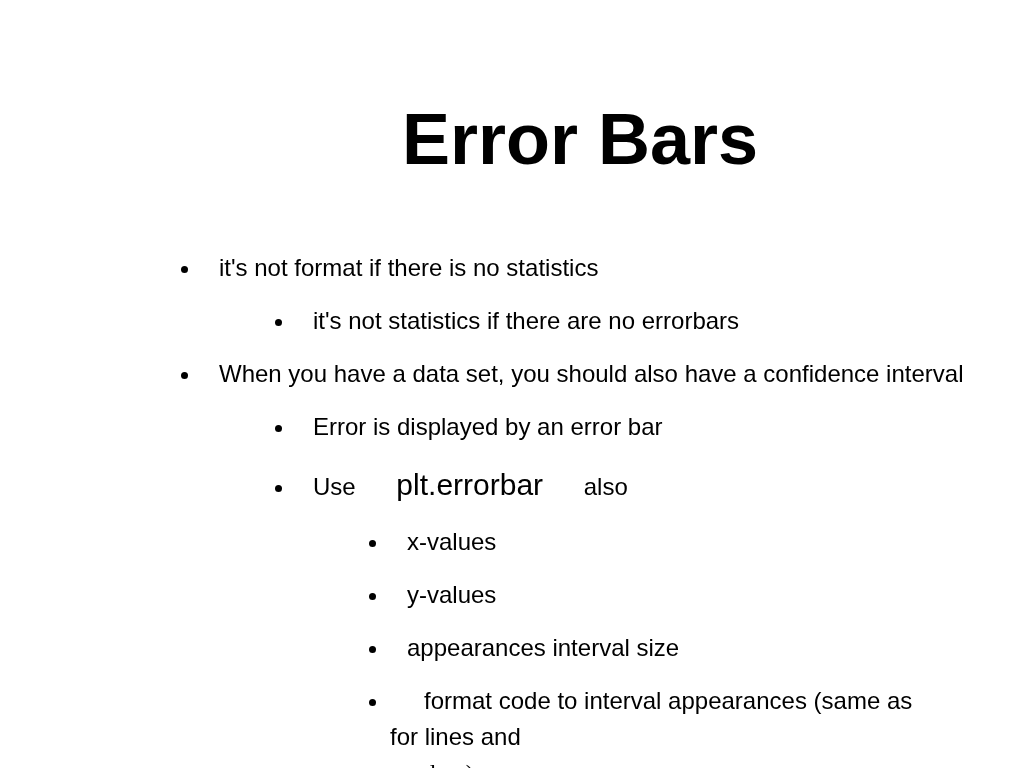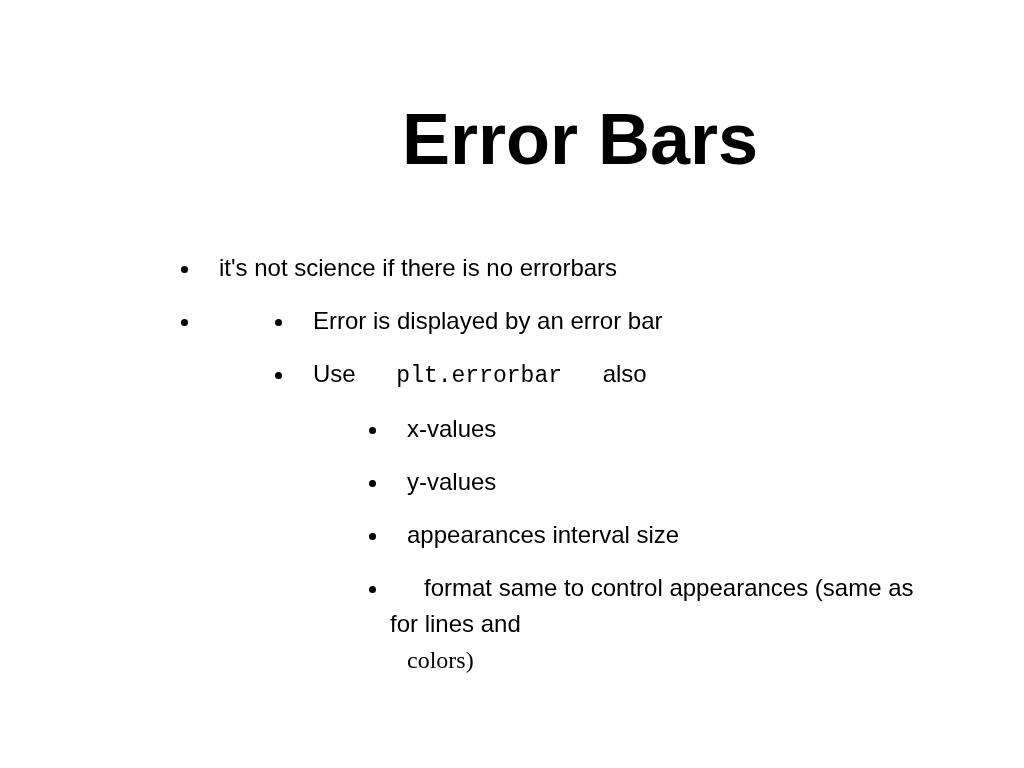--- a/index.html
+++ b/index.html
@@ -55,40 +55,46 @@
     ul.level3 {
       list-style: disc;
       padding-left: 60px;
     }
 
     li {
       margin-bottom: 8px;
     }
 
     code {
-      font-family: Liberation Mono, monospace;
-      font-size: 23px;
+      font-family: Liberation Sans, sans-serif;
+      font-size: 30px;
       background: none;
     }
   </style>
 </head>
 <body>
 
 <div class="slide">
 
   <div class="title">Error Bars</div>
 
   <div class="content">
     <ul class="level1">
 
       <li>
-        <span>it's not science if there is no errorbars</span>
+        <span>it's not format if there is no statistics</span>
+        <ul class="level2">
+          <li>
+            <span>it's not statistics if there are no errorbars</span>
+          </li>
+        </ul>
       </li>
 
       <li>
+        <span>When you have a data set, you should also have a confidence interval</span>
         <ul class="level2">
 
           <li>
             <span>Error is displayed by an error bar</span>
           </li>
 
           <li>
             <span>Use </span><code>plt.errorbar</code><span> also</span>
 
             <ul class="level3">
@@ -96,21 +102,21 @@
                 <span>x-values</span>
               </li>
               <li>
                 <span>y-values</span>
               </li>
               <li>
                 <span>appearances interval size</span>
               </li>
               <li>
                 <span>
-                  <span>format same to control appearances (same as for lines and</span><br>
+                  <span>format code to interval appearances (same as for lines and</span><br>
                   <span style="padding-left:0px;font-family:Liberation Serif, serif;">colors)</span>
                 </span>
               </li>
             </ul>
           </li>
 
         </ul>
       </li>
 
     </ul>

